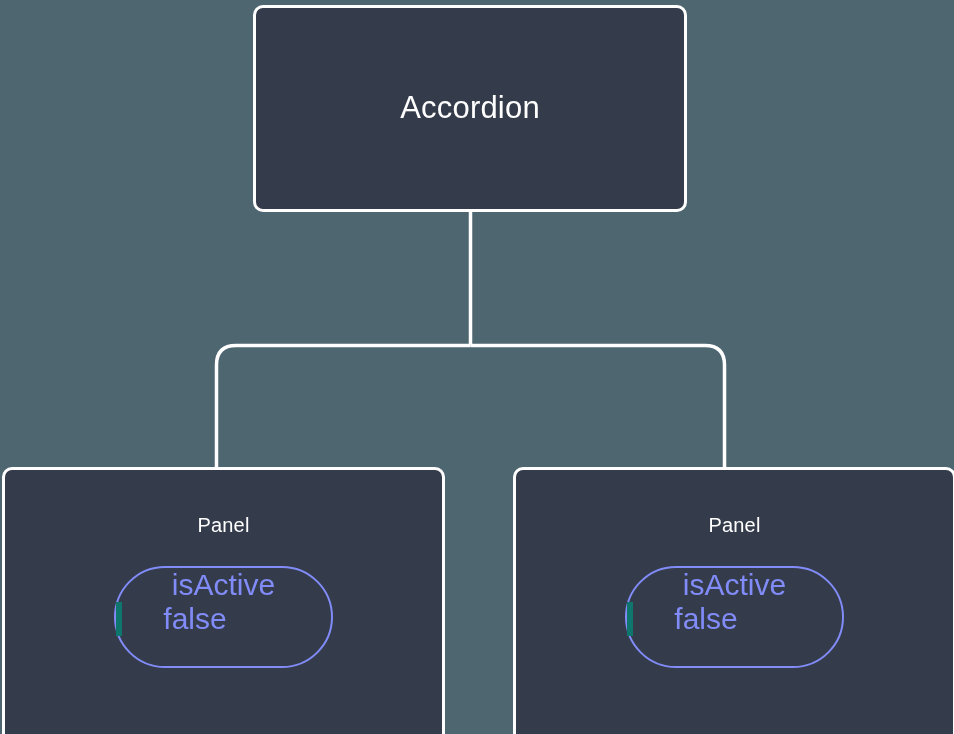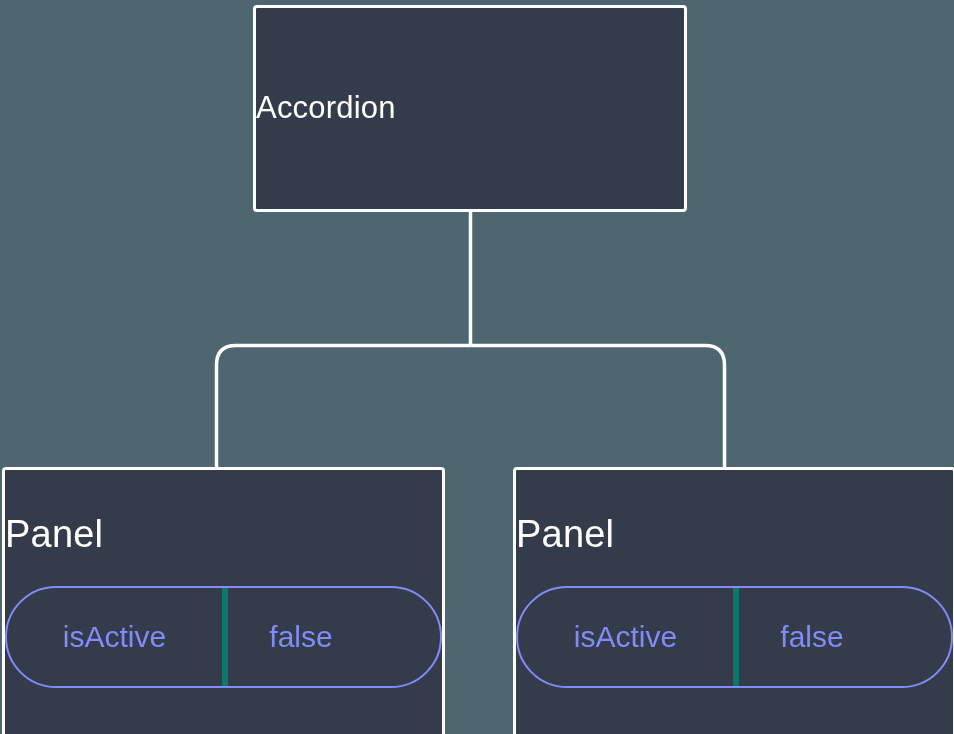--- a/index.html
+++ b/index.html
@@ -27,23 +27,24 @@
     height: 734px;
     pointer-events: none;
   }
 
   
   .node {
     position: absolute;
     box-sizing: border-box;
     background: #343b4a;
     border: 3px solid #ffffff;
-    border-radius: 4px;
+    border-radius: 10px;
     display: flex;
     flex-direction: column;
+    align-items: center;
     z-index: 2;
   }
   .node-root {
     left: 253px;
     top: 5px;
     width: 434px;
     height: 207px;
     justify-content: center;
   }
   .node-panel {
@@ -56,33 +57,34 @@
   .node-panel-right { left: 513px; }
 
   .node-title {
     color: #ffffff;
     font-size: 31px;
     line-height: 1.1;
     letter-spacing: 0.2px;
     white-space: nowrap;
   }
   .node-panel .node-title {
-    font-size: 38px;
+    font-size: 20px;
   }
 
   
   .state-pill {
     margin-top: 30px;
     box-sizing: border-box;
     height: 102px;
     border: 2px solid #818cf8;
     border-radius: 51px;
     display: flex;
     align-items: stretch;
     background: transparent;
+    flex-direction: column;
   }
   .state-key,
   .state-val {
     display: flex;
     align-items: center;
     justify-content: center;
     color: #818cf8;
     font-size: 30px;
     white-space: nowrap;
     box-sizing: border-box;

